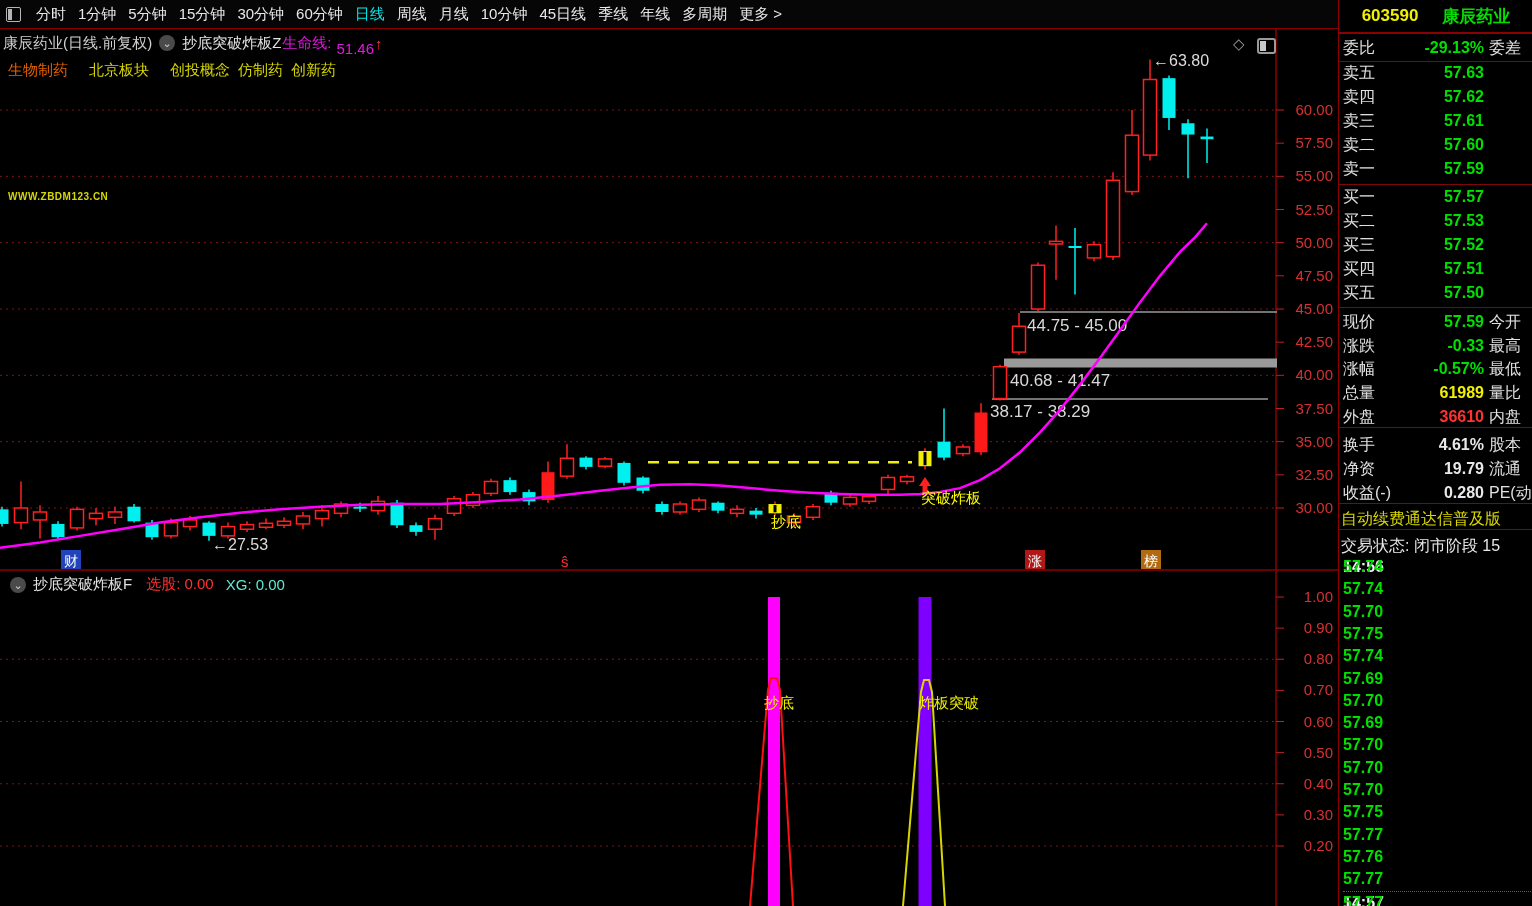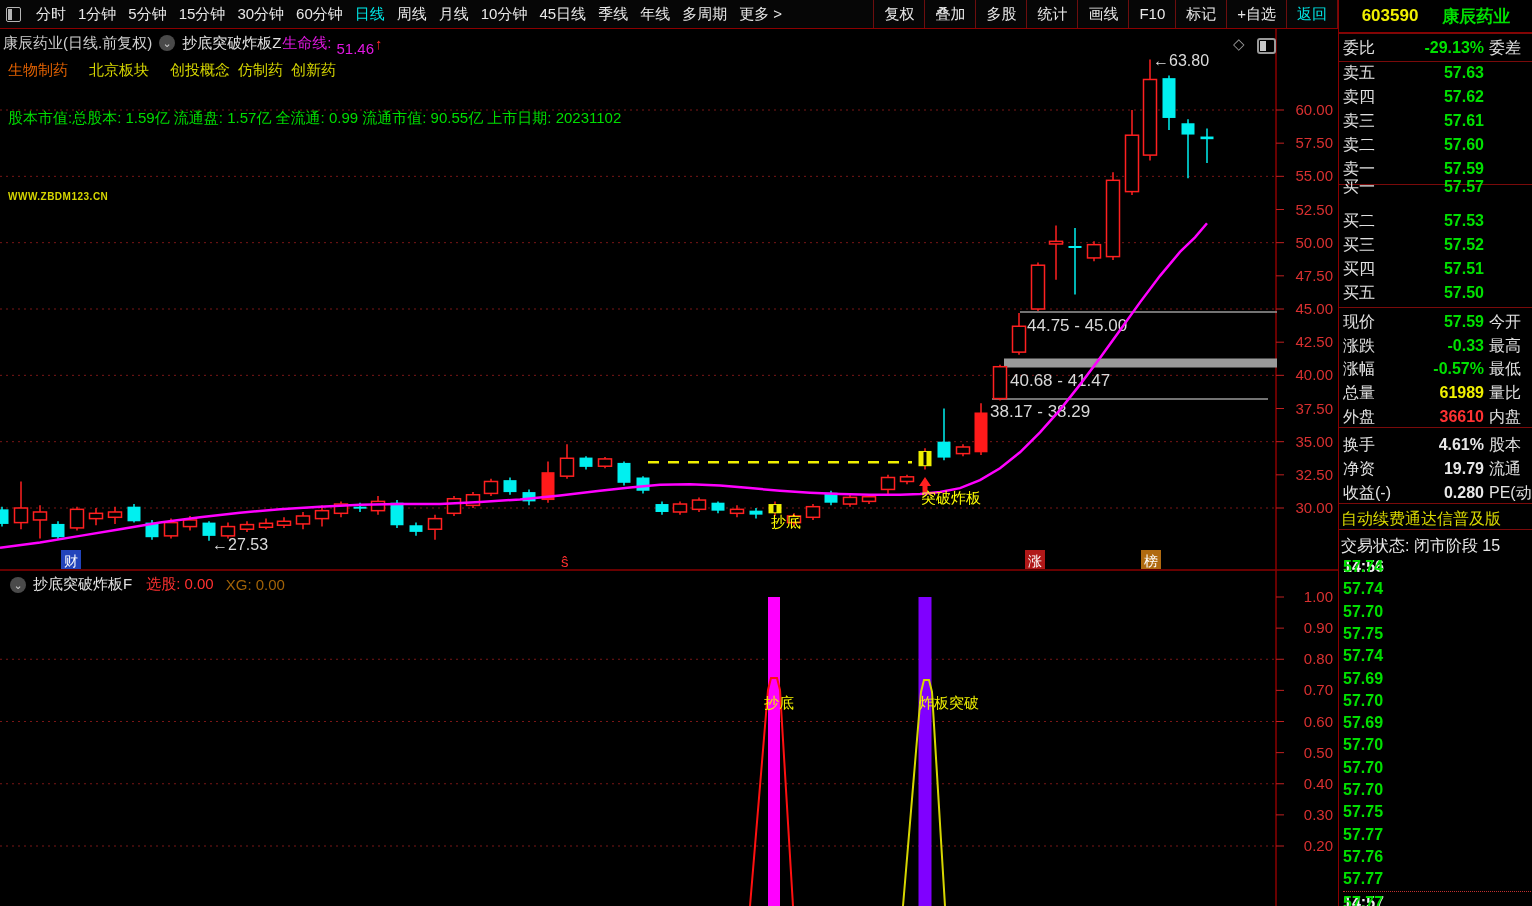--- a/index.html
+++ b/index.html
@@ -36,21 +36,21 @@
   .watermark{position:absolute;left:8px;top:191px;color:#d6d600;font-size:10px;font-weight:bold;letter-spacing:.5px;z-index:4;}
   
   .icon-diamond{position:absolute;left:1233px;top:35px;color:#9a9a9a;font-size:15px;z-index:4;}
   .icon-layout{position:absolute;left:1257px;top:38px;width:15px;height:12px;border:2px solid #9a9a9a;border-radius:3px;z-index:4;}
   .icon-layout::after{content:"";position:absolute;left:1px;top:1px;bottom:1px;width:6px;background:#c8c8c8;}
   
   .subheader{position:absolute;left:3px;top:575px;display:flex;align-items:center;font-size:15px;
              white-space:nowrap;z-index:4;}
   .sh-name{color:#e2e2e2;}
   .sh-sel{color:#ff3030;margin-left:14px;}
-  .sh-xg{color:#a16207;margin-left:12px;}
+  .sh-xg{color:#5eead4;margin-left:12px;}
   
   .rpanel{position:absolute;left:1338px;top:0;width:194px;height:906px;border-left:1px solid #8b0000;
           font-size:16px;color:#e0e0e0;overflow:hidden;z-index:5;background:#000;}
   .rp-head{position:absolute;top:0;left:0;right:0;height:32px;border-bottom:1px solid #8b0000;display:flex;
            align-items:center;justify-content:center;gap:24px;font-weight:bold;font-size:17px;}
   .rp-code{color:#f0f000;}
   .rp-name{color:#00e000;}
   .hr{position:absolute;left:0;right:0;height:0;border-top:1px solid #7a0a0a;}
   .prow{position:absolute;left:4px;right:0;height:22px;line-height:22px;white-space:nowrap;}
   .plabel{position:absolute;left:0;color:#e0e0e0;}
@@ -412,51 +412,39 @@
       <rect x="918.5" y="597" width="13" height="309" fill="#8000ff"></rect>
       <polyline points="750,906 768,690 771,678 777,678 780,690 793,906" fill="none" stroke="#ff1010" stroke-width="2"></polyline>
       <polyline points="903,906 921,692 924,680 929,680 932,692 945,906" fill="none" stroke="#d6d600" stroke-width="2"></polyline>
       <text x="764" y="708" fill="#f0f000" font-size="15">抄底</text>
       <text x="919" y="708" fill="#f0f000" font-size="15">炸板突破</text>
     </svg>
 
   <div class="menubar">
     <span class="win-icon"></span>
     <span id="menu-items"><span class="mi">分时</span><span class="mi">1分钟</span><span class="mi">5分钟</span><span class="mi">15分钟</span><span class="mi">30分钟</span><span class="mi">60分钟</span><span class="mi active">日线</span><span class="mi">周线</span><span class="mi">月线</span><span class="mi">10分钟</span><span class="mi">45日线</span><span class="mi">季线</span><span class="mi">年线</span><span class="mi">多周期</span><span class="mi">更多 &gt;</span></span>
-    <span class="mbtns" id="menu-btns">
-        <span class="mbtn">复权</span>
-        <span class="mbtn">叠加</span>
-        <span class="mbtn">多股</span>
-        <span class="mbtn">统计</span>
-        <span class="mbtn">画线</span>
-        <span class="mbtn">F10</span>
-        <span class="mbtn">标记</span>
-        <span class="mbtn">+自选</span>
-        <span class="mbtn cyan">返回</span>
-      </span>
   </div>
 
   <div class="titlerow">
     <span>康辰药业(日线.前复权)</span>
     <span class="circ">⌄</span>
     <span class="ind-name">抄底突破炸板Z</span>
     <span class="lifelabel">生命线:</span>
     <span class="lifeval">51.46</span>
     <span class="lifearrow">↑</span>
   </div>
 
   <div class="tagsrow" id="tags-row">
       <span class="tag first">生物制药</span>
       <span class="tag">北京板块</span>
       <span class="tag sm">创投概念</span>
       <span class="tag sm">仿制药</span>
       <span class="tag sm">创新药</span>
     </div>
 
-  <div class="infoline">股本市值:总股本: 1.59亿 流通盘: 1.57亿 全流通: 0.99 流通市值: 90.55亿 上市日期: 20231102</div>
   <div class="watermark">WWW.ZBDM123.CN</div>
 
   <span class="icon-diamond">◇</span>
   <span class="icon-layout"></span>
 
   <div class="subheader">
     <span class="circ">⌄</span>
     <span class="sh-name">抄底突破炸板F</span>
     <span class="sh-sel">选股: 0.00</span>
     <span class="sh-xg">XG: 0.00</span>
@@ -492,21 +480,21 @@
         <span class="pval g">57.61</span>
       </div>
       <div class="prow" style="top: 134px;">
         <span class="plabel">卖二</span>
         <span class="pval g">57.60</span>
       </div>
       <div class="prow" style="top: 158px;">
         <span class="plabel">卖一</span>
         <span class="pval g">57.59</span>
       </div>
-      <div class="prow" style="top: 176px;">
+      <div class="prow" style="top: 186px;">
         <span class="plabel">买一</span>
         <span class="pval g">57.57</span>
       </div>
       <div class="prow" style="top: 210px;">
         <span class="plabel">买二</span>
         <span class="pval g">57.53</span>
       </div>
       <div class="prow" style="top: 234px;">
         <span class="plabel">买三</span>
         <span class="pval g">57.52</span>

